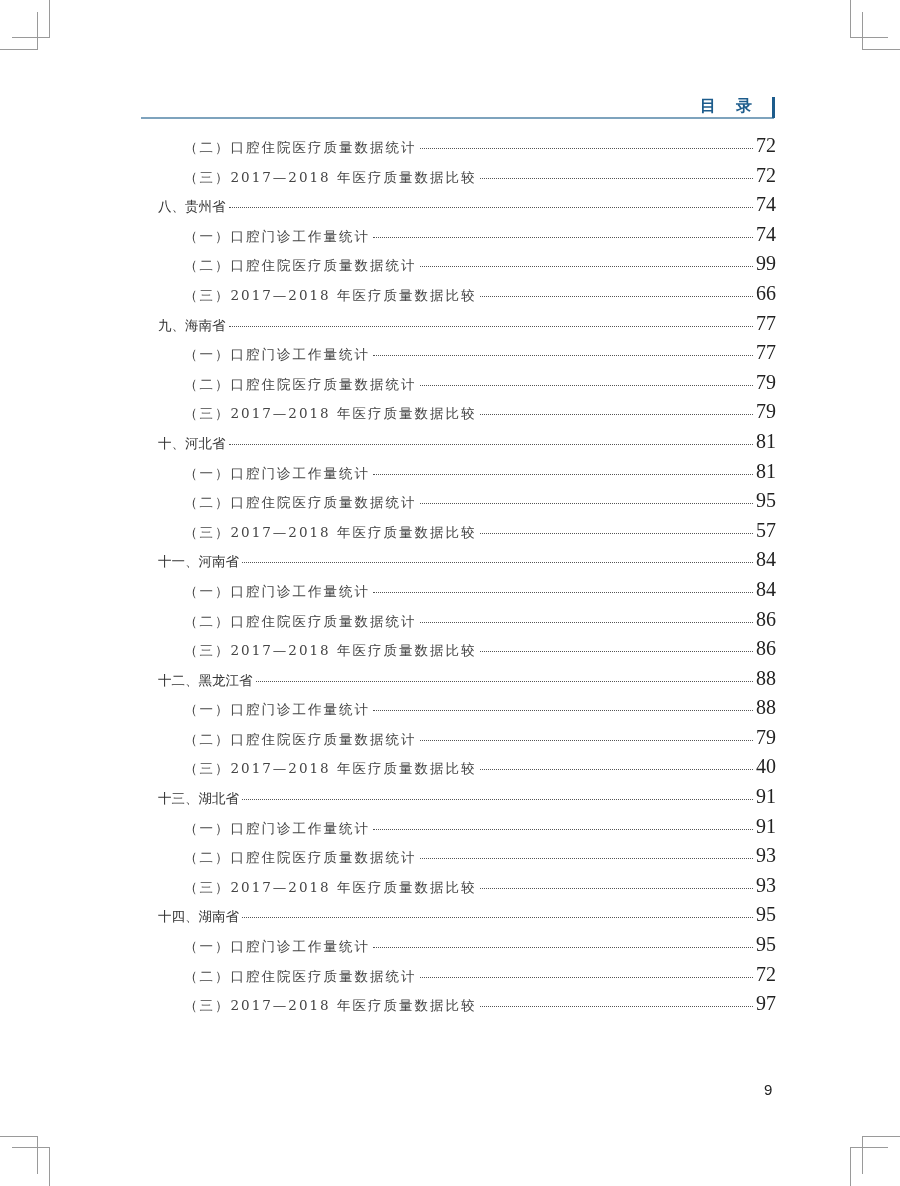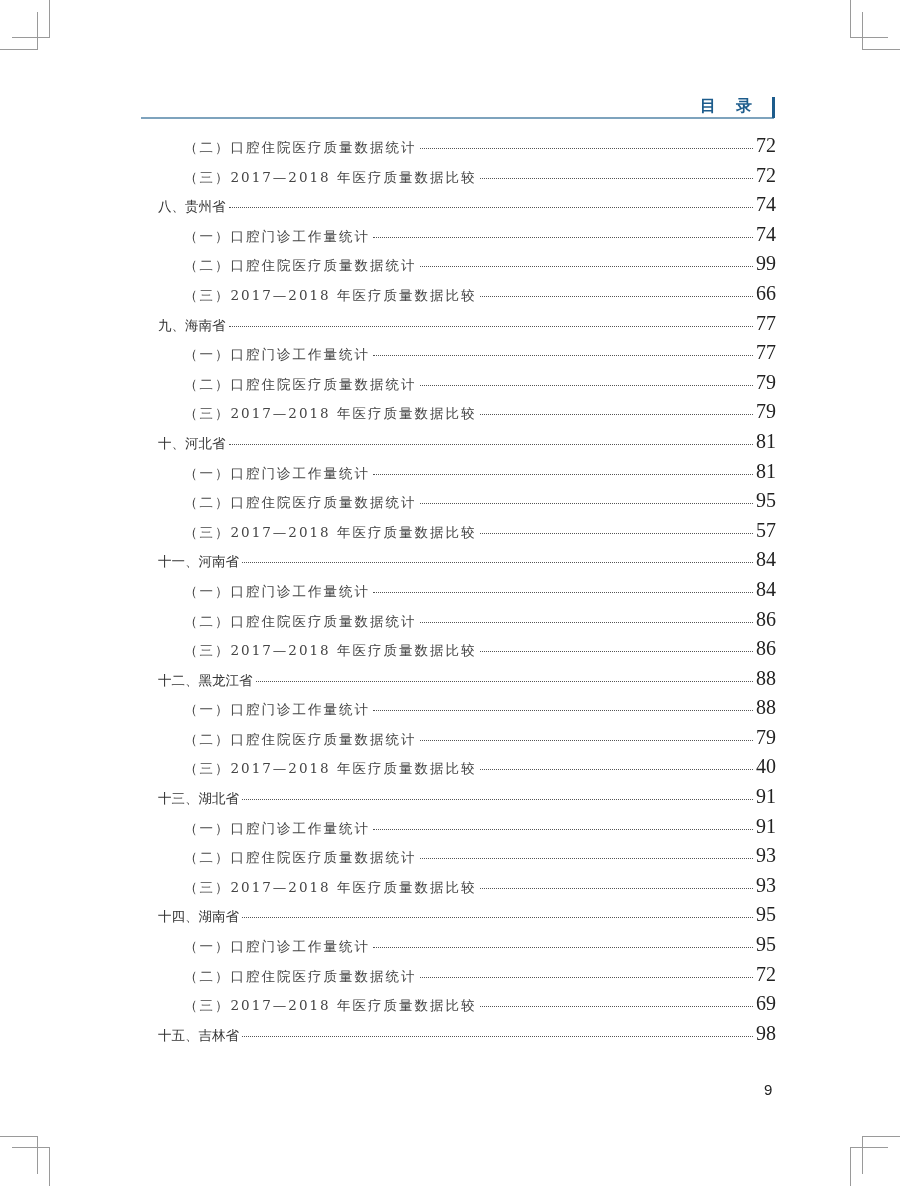--- a/index.html
+++ b/index.html
@@ -186,22 +186,17 @@
       <span class="page">95</span>
     </div>
     <div class="row l2">
       <span class="label">（二）口腔住院医疗质量数据统计</span>
       <span class="dots"></span>
       <span class="page">72</span>
     </div>
     <div class="row l2">
       <span class="label">（三）2017—2018 年医疗质量数据比较</span>
       <span class="dots"></span>
-      <span class="page">69</span>
-    </div>
-    <div class="row l1">
-      <span class="label">十五、吉林省</span>
-      <span class="dots"></span>
-      <span class="page">98</span>
+      <span class="page">97</span>
     </div>
   </div>
 
 <div class="page-number">9</div>
 
 </body></html>

